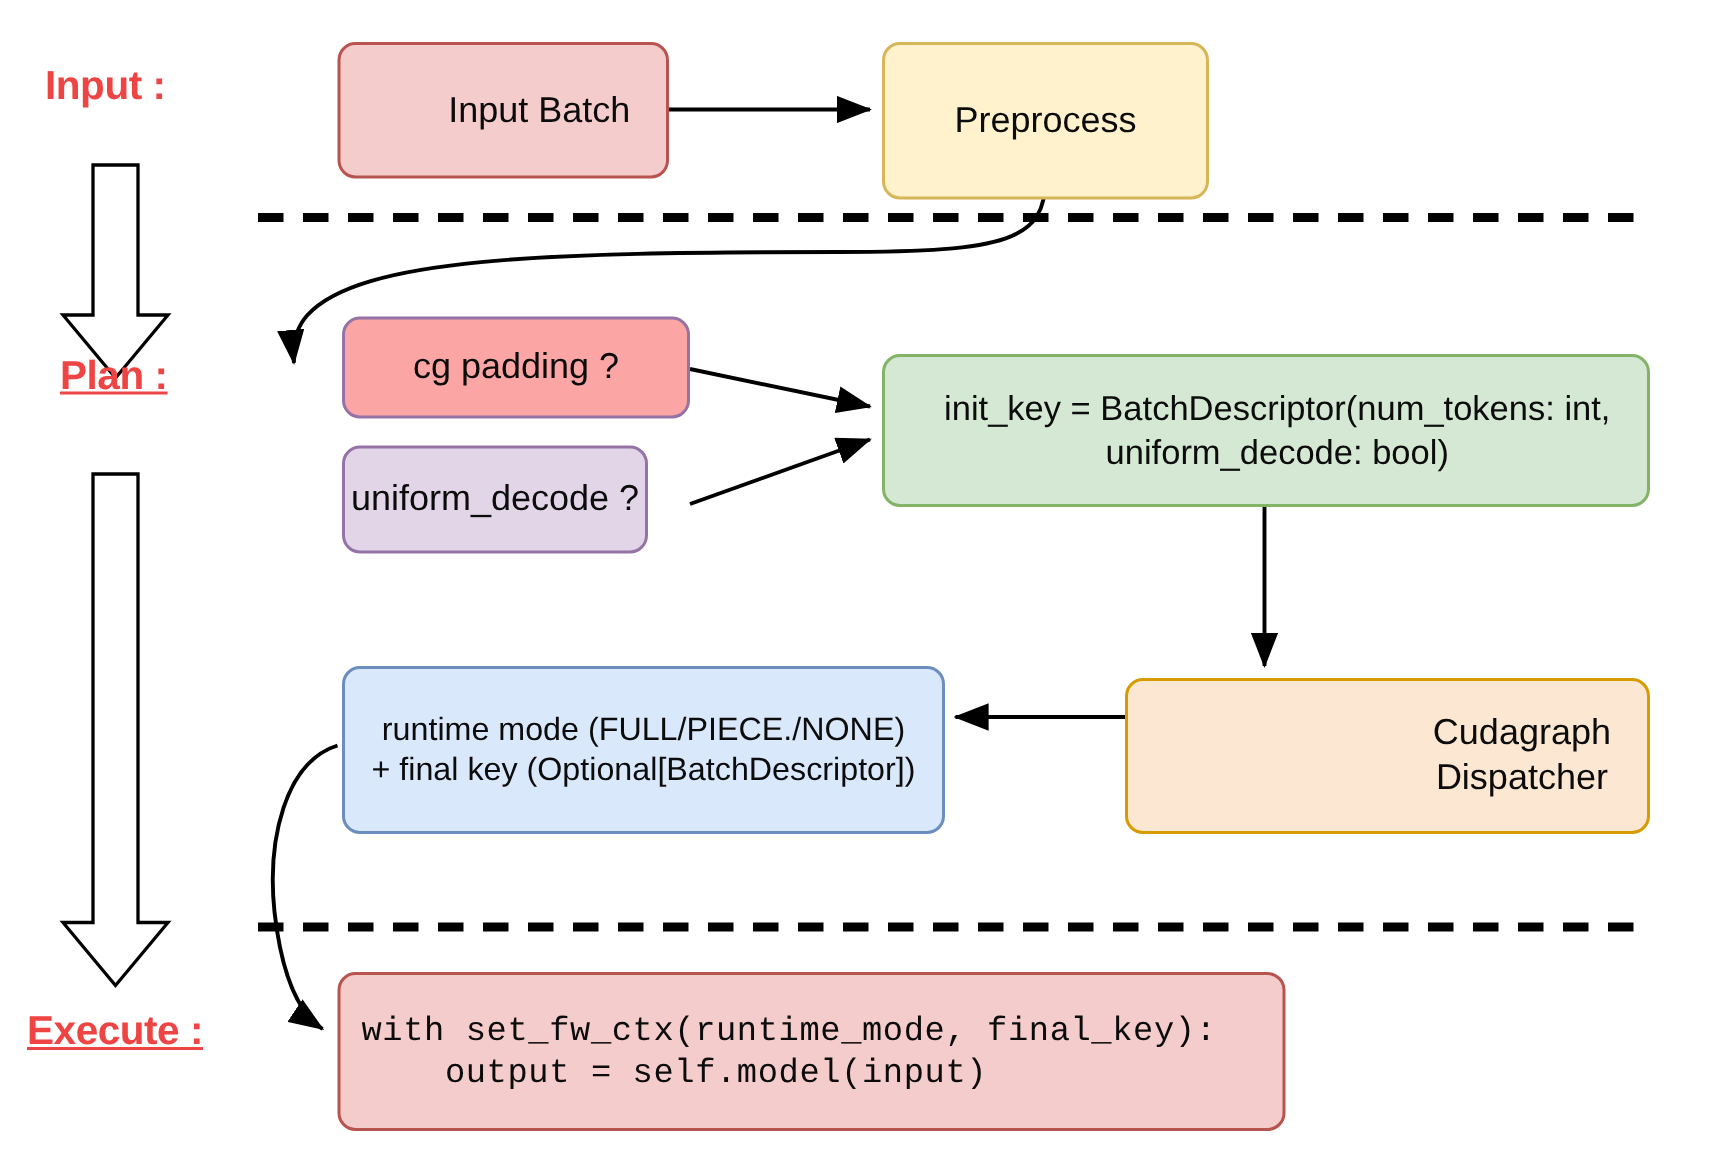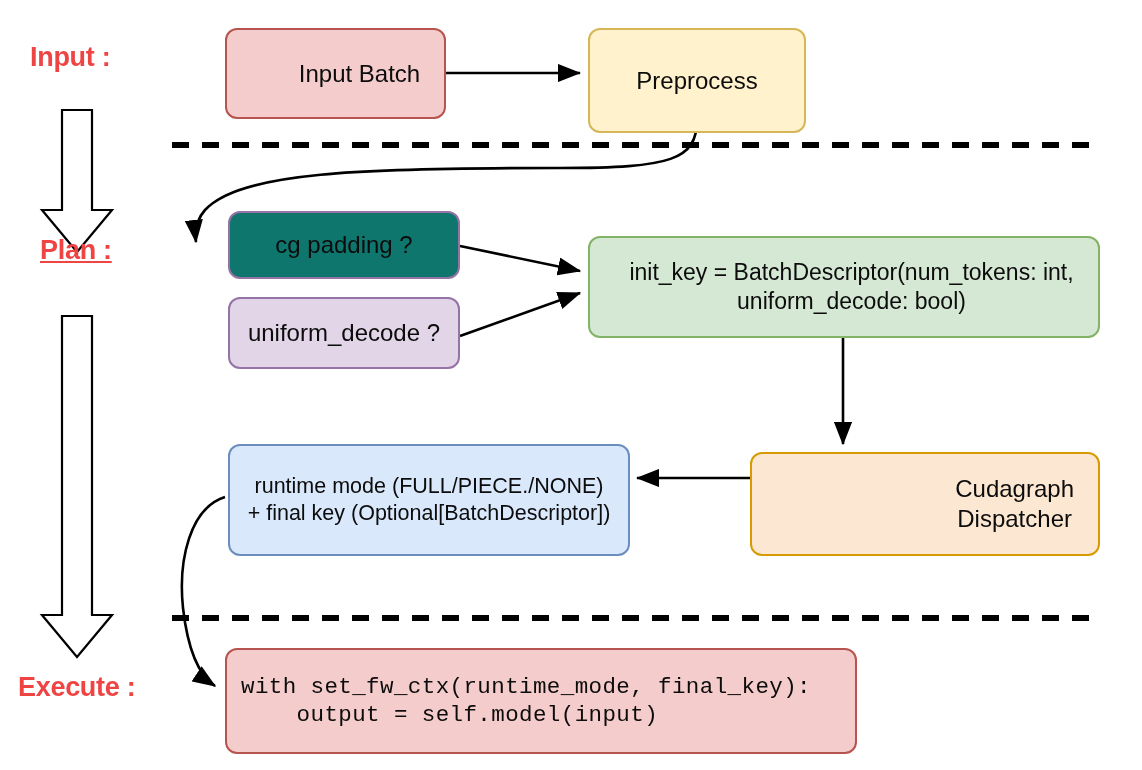--- a/index.html
+++ b/index.html
@@ -53,21 +53,21 @@
     text-align: left;
     justify-content: flex-start;
     white-space: pre;
     letter-spacing: 0.4px;
     padding-left: 14px;
   }
   
   #input-batch      { left: 225px; top: 28px;  width: 221px; height: 91px;  font-size: 24px; padding-left: 48px; }
   #preprocess       { left: 588px; top: 28px;  width: 218px; height: 105px;  font-size: 24px; }
   #cg-padding       { left: 228px; top: 211px; width: 232px; height: 68px;  font-size: 24px; }
-  #uniform-decode   { left: 228px; top: 297px; width: 232px; height: 72px;  font-size: 24px; }
+  #uniform-decode   { left: 228px; top: 297px; width: 204px; height: 72px;  font-size: 24px; }
   #init-key         { left: 588px; top: 236px; width: 512px; height: 102px; font-size: 23px; padding-left: 15px; }
   #runtime-mode     { left: 228px; top: 444px; width: 402px; height: 112px; font-size: 21.5px; }
   #cudagraph-dispatcher { left: 750px; top: 452px; width: 350px; height: 104px; font-size: 24px;
                           justify-content: flex-end; padding-right: 24px; }
   #dispatch         { left: 760px; top: 450px; width: 178px; height: 70px;  font-size: 21px; z-index: 4; }
   #exec-code        { left: 225px; top: 648px; width: 632px; height: 106px; }
 
   .ml { white-space: pre-line; }
 </style>
 </head>
@@ -99,31 +99,31 @@
 
     <line x1="843" y1="338" x2="843" y2="444" stroke="#000000" stroke-width="2.6" marker-end="url(#arrowhead)"></line>
 
     <line x1="758" y1="478" x2="637" y2="478" stroke="#000000" stroke-width="2.6" marker-end="url(#arrowhead)"></line>
 
     <path d="M 225,497 C 190,508 178,560 183,608 C 188,652 200,676 215,686" fill="none" stroke="#000000" stroke-width="2.6" marker-end="url(#arrowhead)"></path>
   </svg>
 
   <div class="stage-label" style="left:30px; top:42px;">Input :</div>
   <div class="stage-label" style="left:40px; top:235px;text-decoration:underline;">Plan :</div>
-  <div class="stage-label" style="left:18px; top:672px;">Execute :</div>
+  <div class="stage-label" style="left:18px; top:672px;text-decoration:underline;">Execute :</div>
 
   <div class="node" id="input-batch" style="background:#f5cccc; border-color:#b85450;">
     <span class="ml">Input Batch</span>
   </div>
 
   <div class="node" id="preprocess" style="background:#fff2cc; border-color:#d6b656;">
     <span class="ml">Preprocess</span>
   </div>
 
-  <div class="node" id="cg-padding" style="background:#0f766e; border-color:#9673a6;">
+  <div class="node" id="cg-padding" style="background:#fca5a5; border-color:#9673a6;">
     <span class="ml">cg padding ?</span>
   </div>
 
   <div class="node" id="uniform-decode" style="background:#e1d5e7; border-color:#9673a6;">
     <span class="ml">uniform_decode ?</span>
   </div>
 
   <div class="node" id="init-key" style="background:#d5e8d4; border-color:#82b366;">
     <span class="ml">init_key = BatchDescriptor(num_tokens: int,
 uniform_decode: bool)</span>

